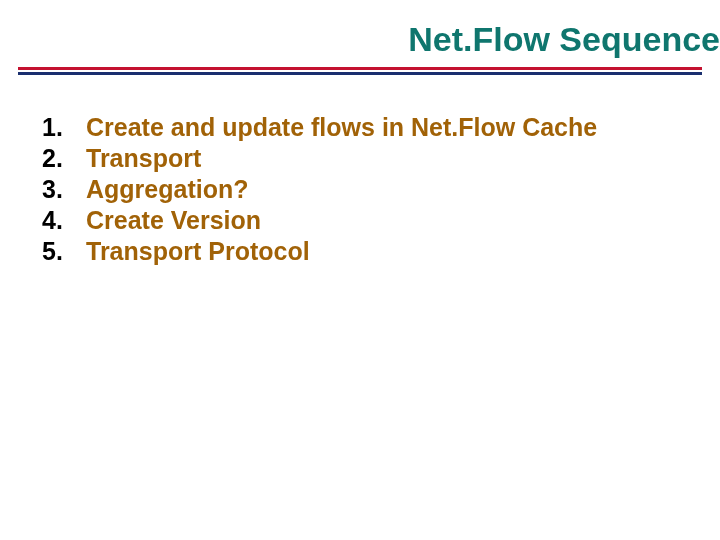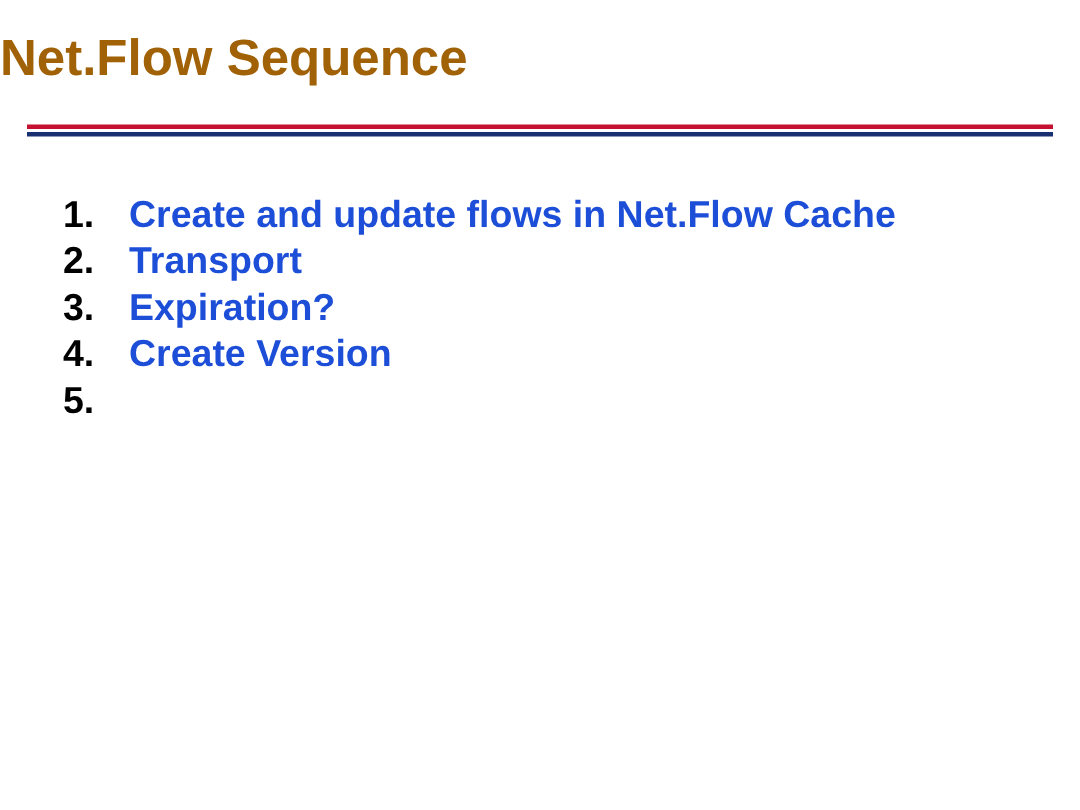--- a/index.html
+++ b/index.html
@@ -13,25 +13,25 @@
       background: #ffffff;
       font-family: Arial, Helvetica, sans-serif;
       overflow: hidden;
     }
     .slide {
       width: 100%;
       height: 100%;
       padding: 20px 0 0 0;
     }
     .title {
-      text-align: left;
+      text-align: right;
       font-size: 34px;
       font-weight: bold;
-      color: #a16207;
-      margin-bottom: 24px;
+      color: #0f766e;
+      margin-bottom: 8px;
     }
     .divider {
       margin: 0 18px;
     }
     .divider .line-red {
       height: 3px;
       background: #c41230;
       margin-bottom: 2px;
     }
     .divider .line-blue {
@@ -50,21 +50,21 @@
     .list-num {
       font-size: 25px;
       font-weight: bold;
       color: #000000;
       width: 44px;
       flex-shrink: 0;
     }
     .list-text {
       font-size: 25px;
       font-weight: bold;
-      color: #1d4ed8;
+      color: #a16207;
     }
   </style>
 </head>
 <body>
 
 <div class="slide">
   <h1 class="title">Net.Flow Sequence</h1>
   <div class="divider">
     <div class="line-red"></div>
     <div class="line-blue"></div>
@@ -73,23 +73,24 @@
     <div class="list-row">
       <span class="list-num">1.</span>
       <span class="list-text">Create and update flows in Net.Flow Cache</span>
     </div>
     <div class="list-row">
       <span class="list-num">2.</span>
       <span class="list-text">Transport</span>
     </div>
     <div class="list-row">
       <span class="list-num">3.</span>
-      <span class="list-text">Expiration?</span>
+      <span class="list-text">Aggregation?</span>
     </div>
     <div class="list-row">
       <span class="list-num">4.</span>
       <span class="list-text">Create Version</span>
     </div>
     <div class="list-row">
       <span class="list-num">5.</span>
+      <span class="list-text">Transport Protocol</span>
     </div>
   </div>
 </div>
 
 </body></html>

